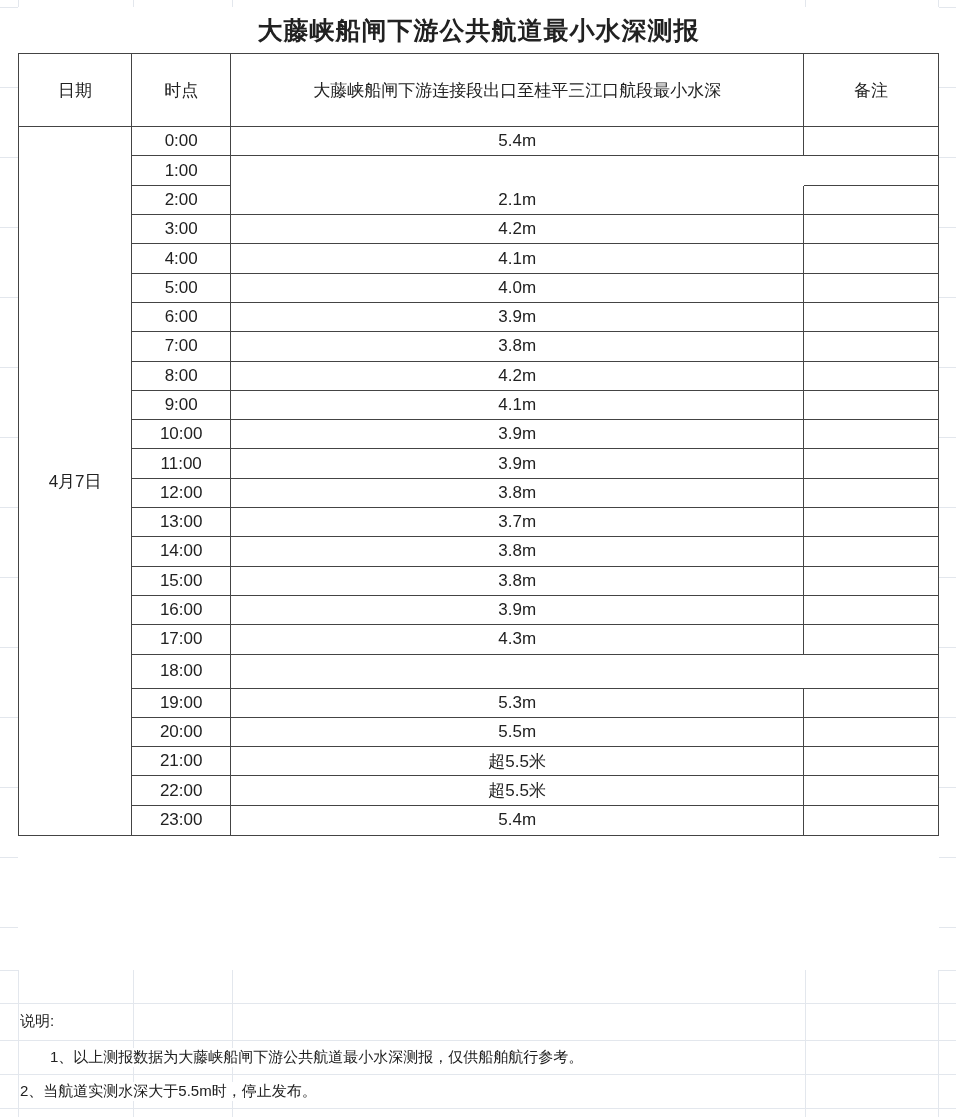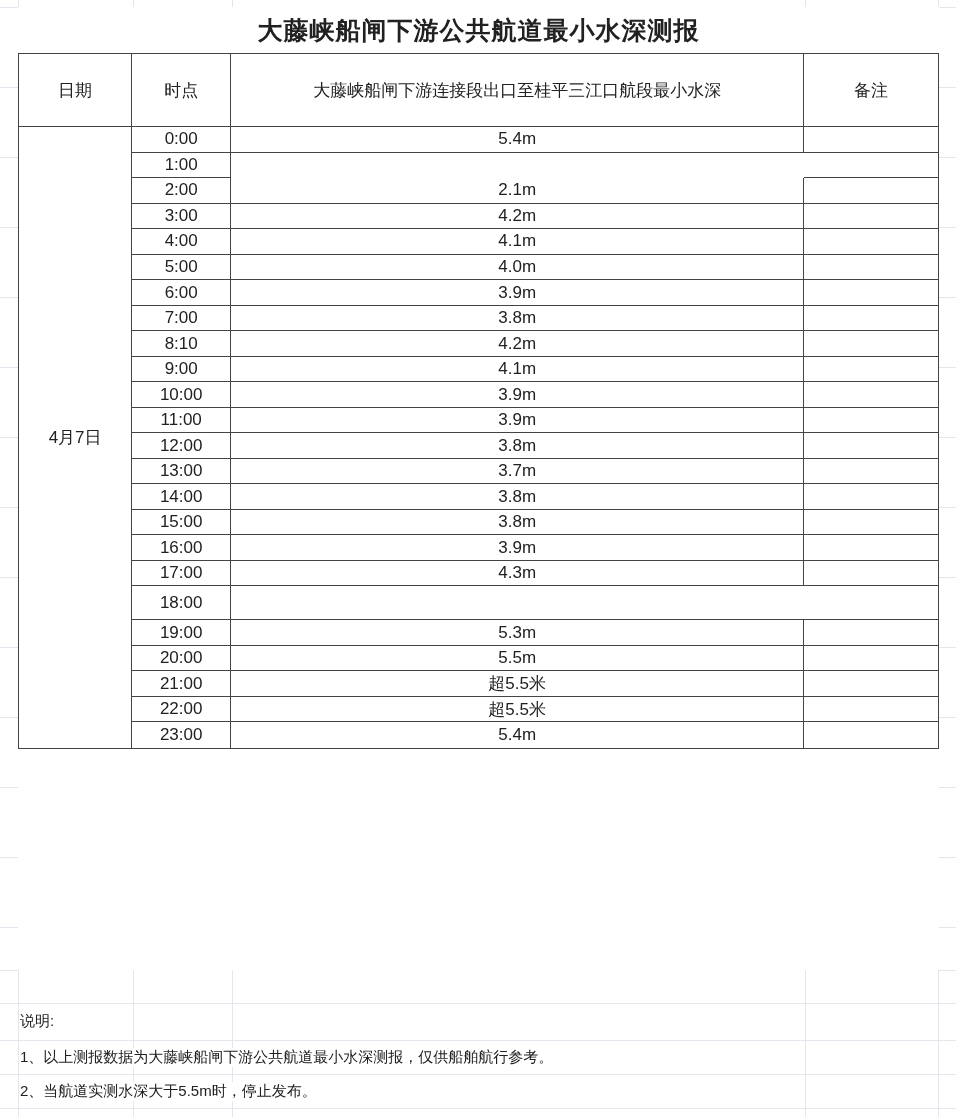--- a/index.html
+++ b/index.html
@@ -30,21 +30,21 @@
   .margin-strip.right{left:939px;width:17px;}
   
   .sheet-title{
     position:absolute;left:18px;top:7px;width:921px;height:46px;
     display:flex;align-items:center;justify-content:center;
     font-size:25px;font-weight:600;letter-spacing:1px;
     background:#ffffff;
   }
   
   .depth-table{
-    position:absolute;left:18px;top:53px;width:921px;height:696px;
+    position:absolute;left:18px;top:53px;width:921px;height:783px;
     display:grid;
     grid-template-columns:113.2px 99px 573px 1fr;
     grid-template-rows:73.2px repeat(24,1fr);
     border:1.8px solid var(--border);
     background:#ffffff;
   }
   .cell{
     display:flex;align-items:center;justify-content:center;
     border-right:1.4px solid var(--border);
     border-bottom:1.4px solid var(--border);
@@ -119,21 +119,21 @@
       <div class="cell last-col" style="grid-area: 6 / 4;"></div>
       <div class="cell" style="grid-area: 7 / 2;">5:00</div>
       <div class="cell" style="grid-area: 7 / 3;">4.0m</div>
       <div class="cell last-col" style="grid-area: 7 / 4;"></div>
       <div class="cell" style="grid-area: 8 / 2;">6:00</div>
       <div class="cell" style="grid-area: 8 / 3;">3.9m</div>
       <div class="cell last-col" style="grid-area: 8 / 4;"></div>
       <div class="cell" style="grid-area: 9 / 2;">7:00</div>
       <div class="cell" style="grid-area: 9 / 3;">3.8m</div>
       <div class="cell last-col" style="grid-area: 9 / 4;"></div>
-      <div class="cell" style="grid-area: 10 / 2;">8:10</div>
+      <div class="cell" style="grid-area: 10 / 2;">8:00</div>
       <div class="cell" style="grid-area: 10 / 3;">4.2m</div>
       <div class="cell last-col" style="grid-area: 10 / 4;"></div>
       <div class="cell" style="grid-area: 11 / 2;">9:00</div>
       <div class="cell" style="grid-area: 11 / 3;">4.1m</div>
       <div class="cell last-col" style="grid-area: 11 / 4;"></div>
       <div class="cell" style="grid-area: 12 / 2;">10:00</div>
       <div class="cell" style="grid-area: 12 / 3;">3.9m</div>
       <div class="cell last-col" style="grid-area: 12 / 4;"></div>
       <div class="cell" style="grid-area: 13 / 2;">11:00</div>
       <div class="cell" style="grid-area: 13 / 3;">3.9m</div>
@@ -172,20 +172,20 @@
       <div class="cell" style="grid-area: 24 / 3;">超5.5米</div>
       <div class="cell last-col" style="grid-area: 24 / 4;"></div>
       <div class="cell last-row" style="grid-area: 25 / 2;">23:00</div>
       <div class="cell last-row" style="grid-area: 25 / 3;">5.4m</div>
       <div class="cell last-row last-col" style="grid-area: 25 / 4;"></div>
     </div>
 
   <div class="note" style="top:1003px;height:37px;">
     <span>说明:</span>
   </div>
-  <div class="note" style="top:1040px;height:34px;">
+  <div class="note" style="top:1040px;height:34px;margin-left:30px;">
     <span>1、以上测报数据为大藤峡船闸下游公共航道最小水深测报，仅供船舶航行参考。</span>
   </div>
   <div class="note" style="top:1074px;height:34px;">
     <span>2、当航道实测水深大于5.5m时，停止发布。</span>
   </div>
 
 </div>
 
 </body></html>

